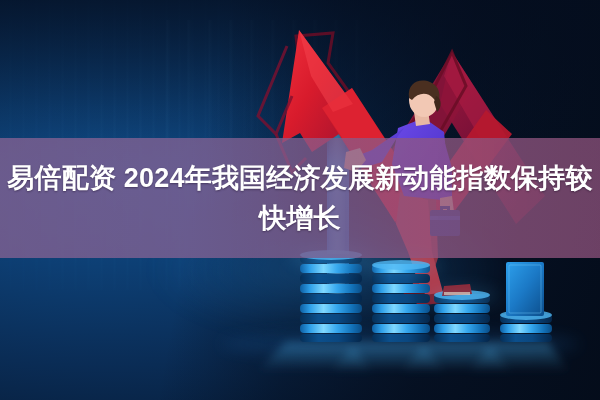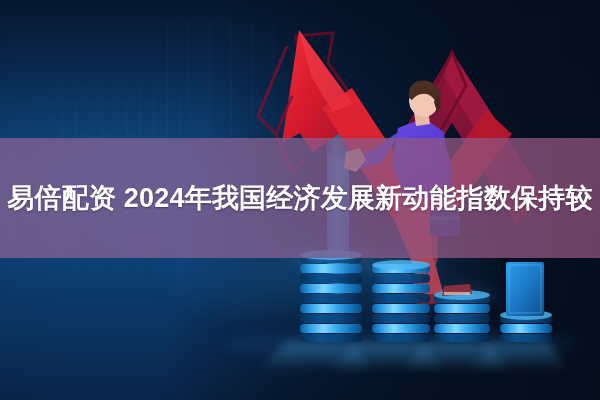--- a/index.html
+++ b/index.html
@@ -273,15 +273,16 @@
         <ellipse cx="331" cy="256" rx="42" ry="11" fill="#5fc8ff" opacity=".28" filter="url(#fSoft2)"></ellipse>
         <ellipse cx="401" cy="266" rx="40" ry="11" fill="#5fc8ff" opacity=".26" filter="url(#fSoft2)"></ellipse>
         <ellipse cx="462" cy="296" rx="38" ry="10" fill="#5fc8ff" opacity=".24" filter="url(#fSoft2)"></ellipse>
       </g>
     </svg>
   </div>
 
   <div class="caption-band"></div>
   <div class="caption-text">
     <span class="caption-line">易倍配资 2024年我国经济发展新动能指数保持较</span>
+    <span class="caption-line">快增长</span>
   </div>
 
 </div>
 
 </body></html>

